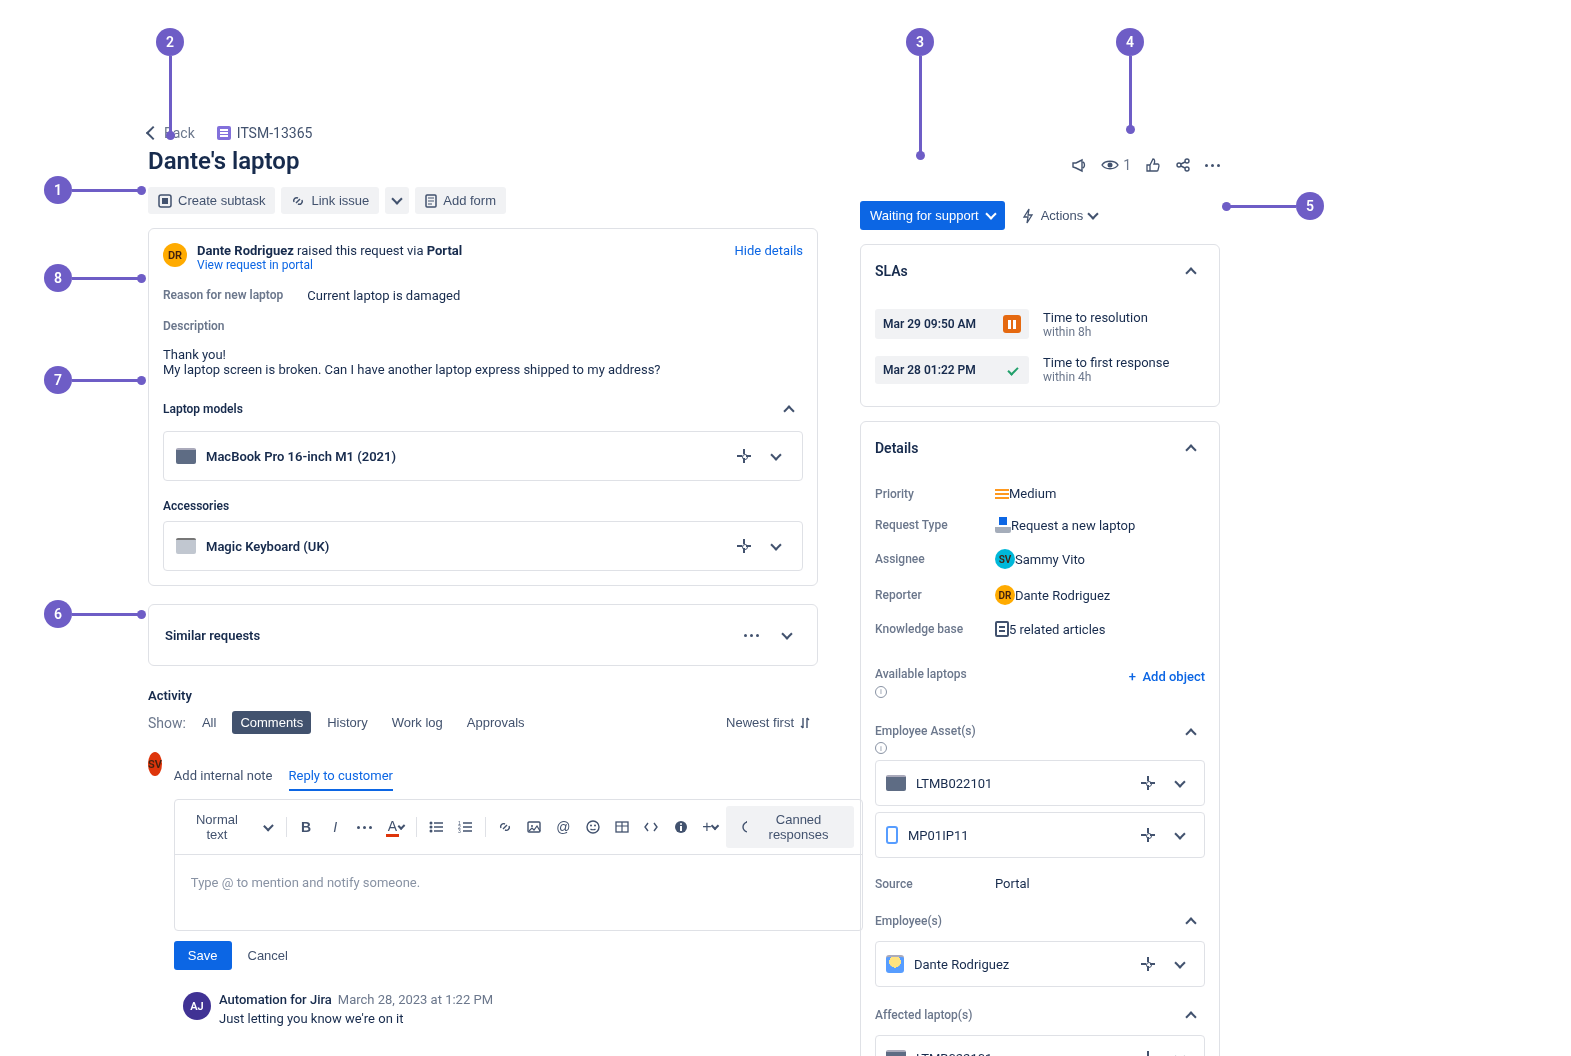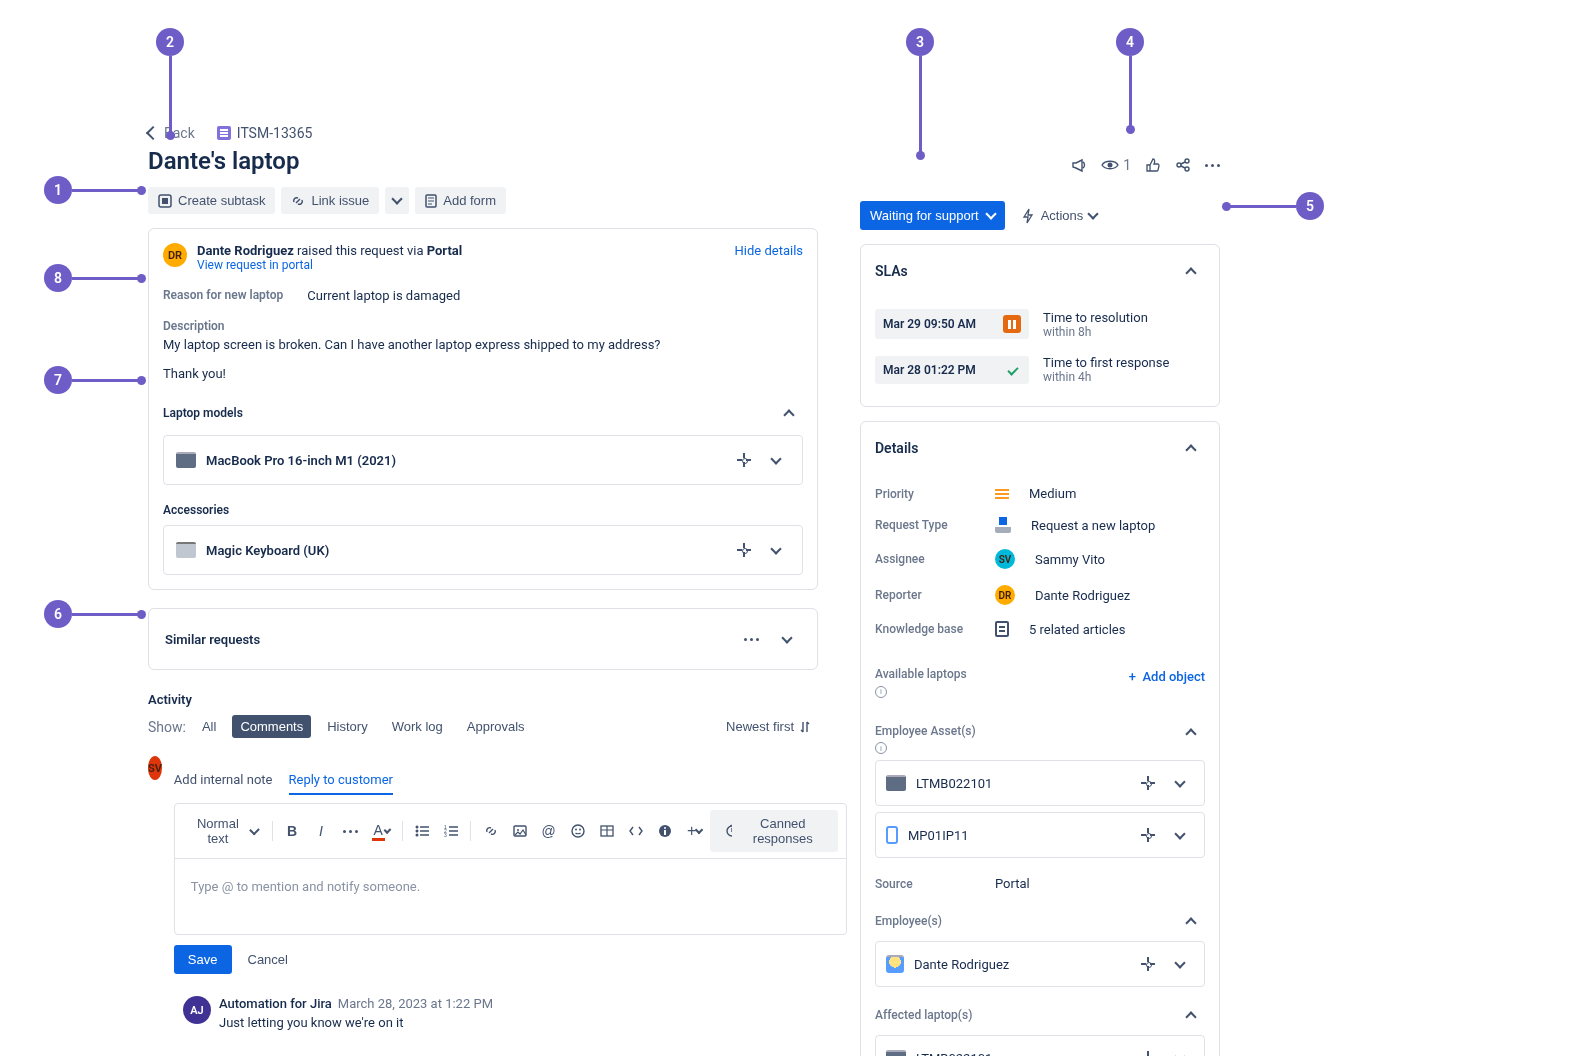--- a/index.html
+++ b/index.html
@@ -68,21 +68,21 @@
   .tabs-row{ display:flex; align-items:center; gap:8px; margin-top:8px;}
   .tab{ background:transparent; border:none; padding:4px 8px; border-radius:3px; font-size:13px; color:#42526e; cursor:pointer;}
   .tab.active{ background:#42526e; color:#fff;}
   .spacer{flex:1;}
   .reply-tabs{ display:flex; gap:16px; margin-top:16px; font-size:13px;}
   .reply-tab{ color:#42526e; cursor:pointer; padding-bottom:6px;}
   .reply-tab.active{ color:#0c66e4; border-bottom:2px solid #0c66e4;}
   .editor{ border:1px solid #dfe1e6; border-radius:4px; margin-top:8px;}
   .toolbar{ display:flex; align-items:center; gap:2px; padding:6px 8px; border-bottom:1px solid #dfe1e6;}
   .tb-btn{ width:30px; height:28px; border:none; background:transparent; border-radius:3px; display:flex; align-items:center; justify-content:center; cursor:pointer; color:#42526e; font-size:14px;}
-  .tb-format{ display:flex; align-items:center; gap:6px; padding:0 8px; border:none; background:transparent; cursor:pointer; color:#42526e; font-size:13px;}
+  .tb-format{ display:flex; align-items:center; gap:22px; padding:0 8px; border:none; background:transparent; cursor:pointer; color:#42526e; font-size:13px;}
   .tb-sep{ width:1px; height:20px; background:#dfe1e6; margin:0 4px;}
   .editor-body{ padding:20px 16px 40px; color:#8993a4; font-size:13px;}
   .canned{ margin-left:auto; background:#f1f2f4; border:none; border-radius:3px; padding:6px 10px; font-size:13px; display:flex; gap:6px; align-items:center; cursor:pointer; color:#42526e;}
   .editor-actions{ display:flex; gap:10px; align-items:center; margin-top:10px;}
   .btn-primary{ background:#0c66e4; color:#fff; border:none; border-radius:3px; padding:7px 14px; font-size:13px; cursor:pointer;}
   .btn-subtle{ background:transparent; border:none; color:#42526e; font-size:13px; cursor:pointer;}
   .comment{ display:flex; gap:8px; margin-top:22px;margin-left:35px;}
   .comment .av-bot{ width:28px; height:28px; border-radius:50%; background:#403294; color:#fff; display:flex; align-items:center; justify-content:center; font-size:11px; font-weight:600;}
   .comment-body .c-h{ font-size:13px;}
   .comment-body .c-h .name{ font-weight:500; color:#172b4d;}
@@ -100,21 +100,21 @@
   .sla-row{ display:flex; align-items:center; gap:14px; padding:8px 0;}
   .sla-chip{ background:#f1f2f4; border-radius:3px; padding:6px 8px; font-size:12px; display:flex; align-items:center; gap:8px; font-weight:600; width:154px; justify-content:space-between;}
   .sla-pause{ width:18px; height:18px; background:#e56910; border-radius:3px; display:flex; align-items:center; justify-content:center; gap:2px;}
   .sla-pause span{ width:3px; height:9px; background:#fff;}
   .sla-check{ width:16px; height:16px; display:flex; align-items:center; justify-content:center;}
   .sla-check::after{content:""; width:4px; height:8px; border-right:2px solid #22a06b; border-bottom:2px solid #22a06b; transform:rotate(45deg);}
   .sla-text .t1{ font-size:13px; color:#172b4d;}
   .sla-text .t2{ font-size:12px; color:#6b778c;}
   .d-row{ display:flex; align-items:center; padding:8px 0; font-size:13px;}
   .d-label{ width:120px; color:#6b778c; font-size:12px; font-weight:500;}
-  .d-val{ display:flex; align-items:center; gap:20px;}
+  .d-val{ display:flex; align-items:center; gap:0;}
   .prio-icon{ width:14px; height:2px; background:#ff991f; box-shadow:0 -4px 0 #ff991f, 0 4px 0 #ff991f;}
   .rt-icon{ width:16px; height:16px; background:linear-gradient(#a5adba,#a5adba) 0 10px/16px 6px no-repeat, linear-gradient(#0c66e4,#0c66e4) 4px 0/8px 8px no-repeat; border-radius:2px;}
   .kb-icon{ width:14px; height:16px; border:2px solid #42526e; border-radius:2px; position:relative;}
   .kb-icon::after{content:""; position:absolute; left:2px; top:3px; right:2px; height:2px; background:#42526e; box-shadow:0 4px 0 #42526e;}
   .add-link{ color:#0c66e4; font-size:13px; cursor:pointer; margin-left:auto; font-weight:500;}
   .sub-label{ font-size:12px; color:#6b778c; font-weight:500; margin-top:12px;}
   .info-dot{ width:12px; height:12px; border:1px solid #8993a4; border-radius:50%; display:inline-flex; align-items:center; justify-content:center; font-size:8px; color:#8993a4; margin-top:4px;}
   .asset-row{ border:1px solid #dfe1e6; border-radius:4px; padding:8px 10px; margin-top:6px; display:flex; justify-content:space-between; align-items:center; font-size:13px;}
   .asset-row .al{ display:flex; align-items:center; gap:10px;}
   .mini-section-h{ display:flex; justify-content:space-between; align-items:center;gap:18px;}
@@ -190,22 +190,22 @@
             <span class="link" style="font-size:13px;">Hide details</span>
           </div>
 
           <div class="field-row">
             <span class="field-label">Reason for new laptop</span>
             <span>Current laptop is damaged</span>
           </div>
 
           <div class="desc-label">Description</div>
           <div class="desc-body">
+            <div style="margin-top:14px;">Thank you!</div>
             <div>My laptop screen is broken. Can I have another laptop express shipped to my address?</div>
-            <div style="margin-top:14px;">Thank you!</div>
           </div>
 
           <div class="section-header">
             <span>Laptop models</span>
             <button class="icon-btn">
                 <span class="chev-up"></span>
               </button>
           </div>
           <div class="object-row">
             <span class="obj-label">

